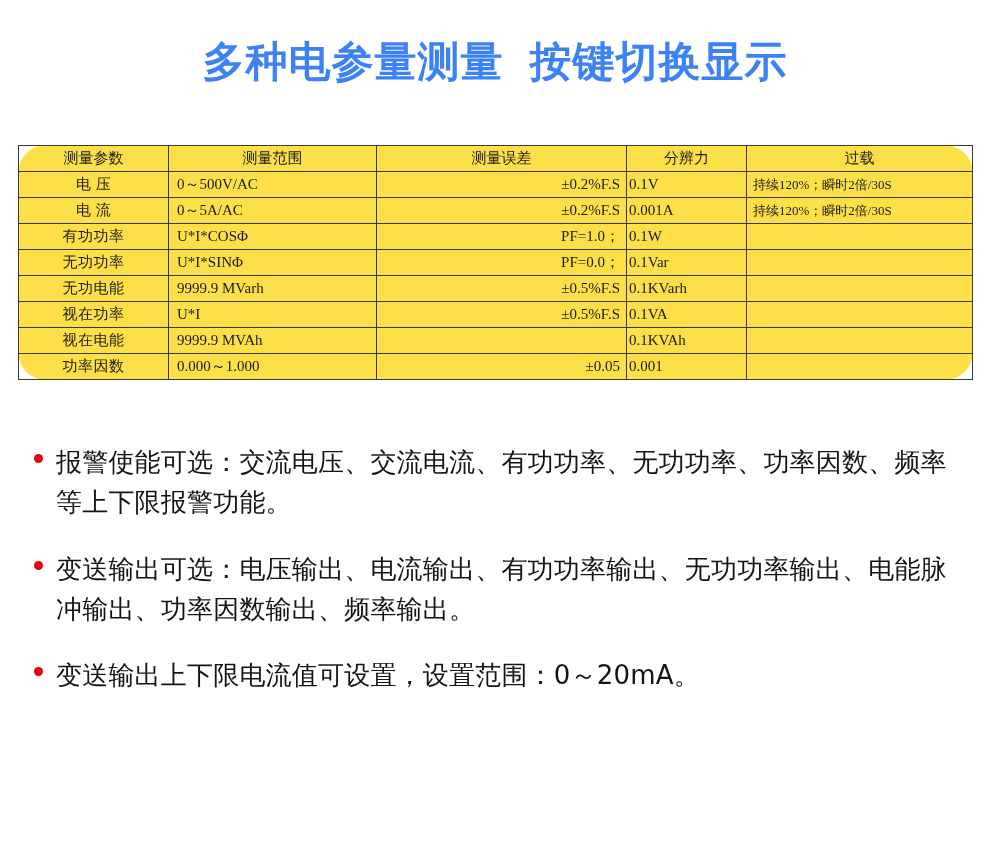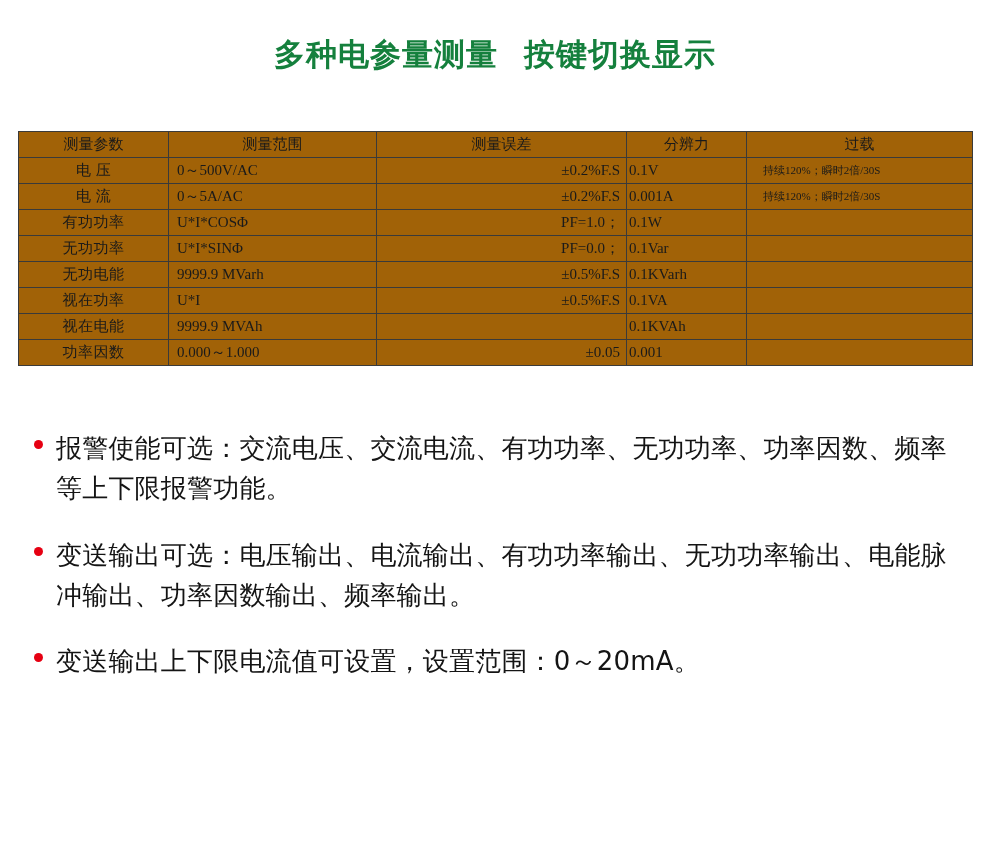--- a/index.html
+++ b/index.html
@@ -17,37 +17,38 @@
   .page {
     position: relative;
     width: 990px;
     height: 850px;
     box-sizing: border-box;
   }
   .title {
     text-align: center;
     font-family: "DejaVu Sans", "Liberation Sans", sans-serif;
     font-weight: bold;
-    font-size: 31px;
+    font-size: 42px;
     letter-spacing: 1px;
     padding-top: 34px;
-    color: #15803d;
+    color: #3b82f6;
   }
   .title .gap {
     display: inline-block;
     width: 26px;
   }
   .table-wrap {
     margin: 55px 18px 0 18px;
   }
   table.spec {
     border-collapse: collapse;
     width: 954px;
     table-layout: fixed;
-    background: #a16207;
+    background: #fde047;
+    border-radius: 28px;
   }
   table.spec td, table.spec th {
     border: 1px solid #3a3a3a;
     font-family: "Liberation Serif", "DejaVu Serif", serif;
     font-size: 15px;
     color: #1a1a1a;
     height: 25px;
     padding: 0 6px;
     font-weight: normal;
     vertical-align: middle;
@@ -69,22 +70,22 @@
   table.spec tbody td.c2 {
     text-align: right;
     margin-left: 24px;
   }
   table.spec tbody td.c3 {
     text-align: left;
     padding-left: 2px;
   }
   table.spec tbody td.c4 {
     text-align: left;
-    padding-left: 16px;
-    font-size: 11px;
+    padding-left: 6px;
+    font-size: 13px;
   }
   .col0 { width: 150px; }
   .col1 { width: 208px; }
   .col2 { width: 250px; }
   .col3 { width: 120px; }
   .col4 { width: 226px; }
 
   .bullets {
     margin: 62px 0 0 0;
     padding: 0 30px 0 30px;

